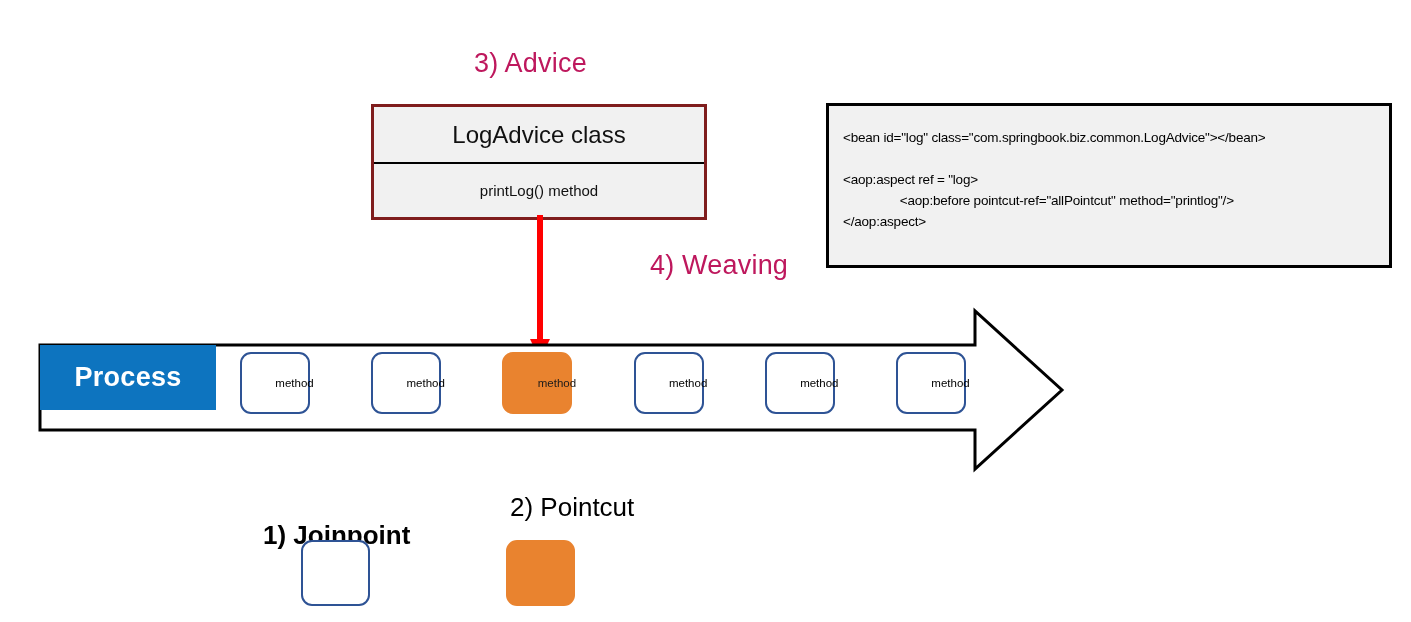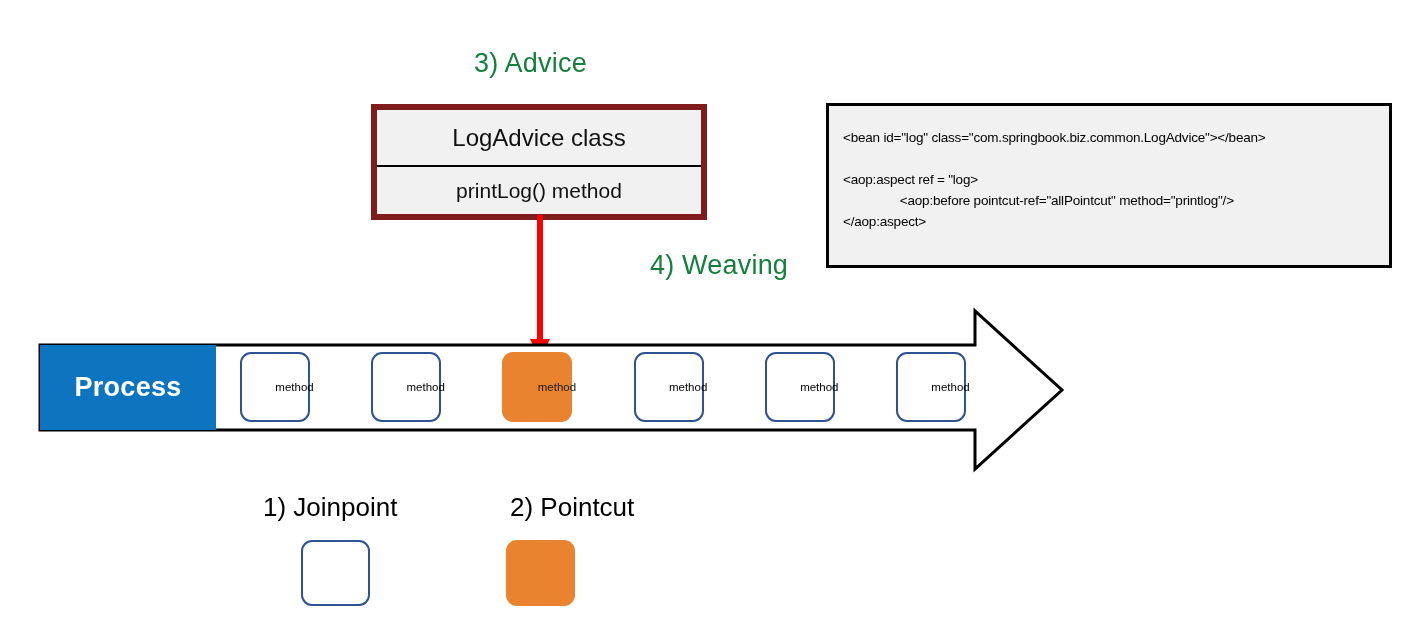--- a/index.html
+++ b/index.html
@@ -18,66 +18,66 @@
     height: 622px;
     background: #ffffff;
     overflow: hidden;
   }
 
   
   .section-title {
     position: absolute;
     font-family: "Liberation Sans", sans-serif;
     font-size: 27px;
-    color: #15803d;
+    color: #be185d;
     white-space: nowrap;
     letter-spacing: 0.2px;
   }
   #title-advice  { left: 474px; top: 48px; }
   #title-aspect  { left: 1047px; top: 48px; }
   #title-weaving { left: 650px; top: 250px; }
 
   .legend-title {
     position: absolute;
     font-family: "Liberation Sans", sans-serif;
     font-size: 26px;
     color: #000000;
     white-space: nowrap;
   }
-  #title-joinpoint { left: 263px; top: 492px; }
+  #title-joinpoint { left: 263px; top: 520px; font-weight: bold; }
   #title-pointcut  { left: 470px; top: 492px; margin-left: 40px; }
 
   
   #advice-box {
     position: absolute;
     left: 371px;
     top: 104px;
     width: 336px;
     height: 116px;
     background: #f1f1f1;
-    border: 6px solid #7f1d1d;
+    border: 3px solid #7f1d1d;
     box-sizing: border-box;
     display: flex;
     flex-direction: column;
   }
   #advice-class-row {
     flex: 0 0 55px;
     border-bottom: 2px solid #000000;
     display: flex;
     align-items: center;
     justify-content: center;
     font-size: 24px;
     color: #111111;
   }
   #advice-method-row {
     flex: 1 1 auto;
     display: flex;
     align-items: center;
     justify-content: center;
-    font-size: 21px;
+    font-size: 15px;
     color: #111111;
   }
 
   
   #aspect-box {
     position: absolute;
     left: 826px;
     top: 103px;
     width: 566px;
     height: 165px;
@@ -112,39 +112,39 @@
     left: 30px;
     top: 295px;
     width: 1040px;
     height: 190px;
   }
   #process-block {
     position: absolute;
     left: 40px;
     top: 345px;
     width: 176px;
-    height: 85px;
+    height: 65px;
     background: #0d74bf;
     display: flex;
     align-items: center;
     justify-content: center;
   }
   #process-label {
     font-family: "Liberation Sans", sans-serif;
     font-weight: bold;
     font-size: 27px;
     color: #ffffff;
     letter-spacing: 0.3px;
   }
 
   
   .method-node {
     position: absolute;
     width: 70px;
-    height: 70px;
+    height: 62px;
     top: 352px;
     border-radius: 11px;
     box-sizing: border-box;
     display: flex;
     align-items: center;
     justify-content: center;
     font-family: "Liberation Sans", sans-serif;
     font-size: 11.5px;
     color: #000000;
     padding-left: 39px;

